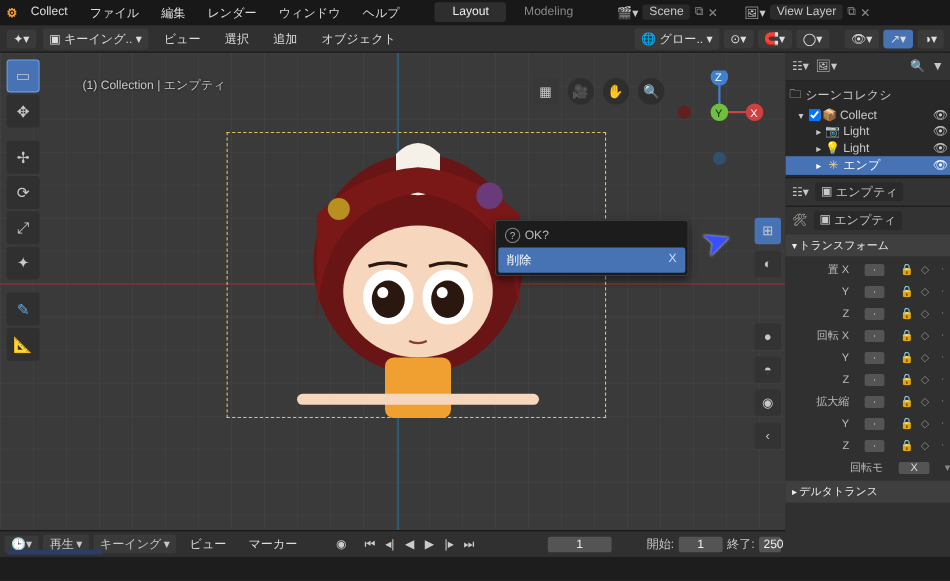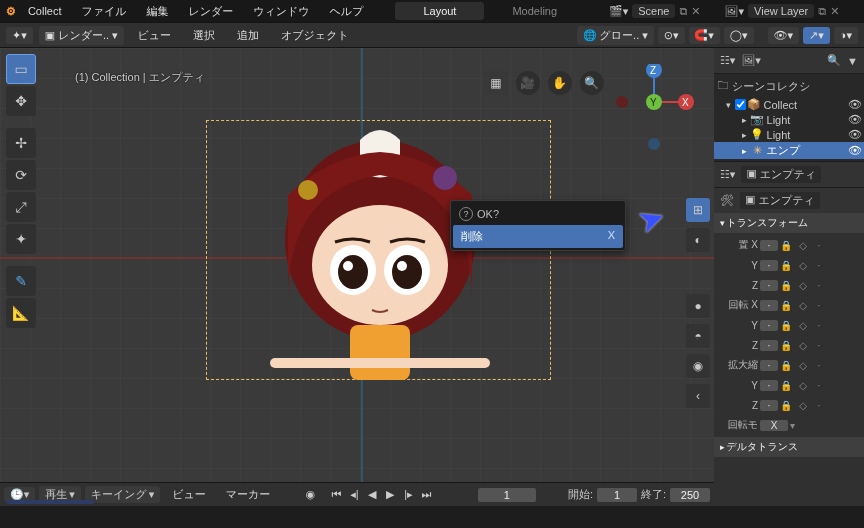--- a/index.html
+++ b/index.html
@@ -1,21 +1,21 @@
 <!DOCTYPE html>
 <html><head>
 <meta charset="utf-8">
 <style>
   * { box-sizing: border-box; margin: 0; padding: 0; font-family: "Segoe UI", "Hiragino Sans", sans-serif; }
   body { width: 864px; height: 528px; background: #1d1d1d; color: #c8c8c8; font-size: 11px; overflow: hidden; position: relative; }
   .topbar { height: 22px; background: #181818; display: flex; align-items: center; padding: 0 6px; gap: 4px; }
   .topbar span.logo { color: #ffa030; font-weight: bold; }
   .menu-item { padding: 0 8px; color: #ddd; cursor: default; }
   .workspace-tabs { display:flex; margin-left: 20px; }
-  .ws-tab { padding: 3px 28px; color: #888; }
+  .ws-tab { padding: 3px 16px; color: #888; }
   .ws-tab.active { background: #2e2e2e; color: #eee; border-radius: 3px; }
   .scene-field { margin-left: 20px; display:flex; align-items:center; gap:4px; }
   .scene-field .drop { display:flex; align-items:center; background:#2a2a2a; padding:1px 6px; border-radius:3px; }
   .hdrbar { height: 26px; background: #303030; display:flex; align-items:center; padding:0 6px; gap:6px; border-top:1px solid #141414; border-bottom:1px solid #141414;}
   .hdrbar .drop, .hdrbar .btn { background:#3a3a3a; padding:2px 6px; border-radius:3px; display:flex; align-items:center; gap:3px; font-size:11px; color:#ddd;}
   .hdrbar .right { margin-left:auto; display:flex; gap:4px; align-items:center;}
   .main { display:flex; height: 458px; }
   .viewport { position:relative; width:714px; height:458px; background:#3a3a3a; overflow:hidden;}
   .grid-svg { position:absolute; width:100%; height:100%; }
   .axis-red { stroke:#803030; }
@@ -45,21 +45,21 @@
   .rightcol { width:150px; background:#2a2a2a; display:flex; flex-direction:column;}
   .righthdr { height:26px; background:#333; border-bottom:1px solid #1e1e1e; display:flex; align-items:center; padding:0 6px; gap:6px;}
   .outliner { padding:2px 0; background:#282828; flex:0 0 auto; }
   .ol-row { display:flex; align-items:center; padding:1px 2px; gap:2px; font-size:11px;}
   .ol-row.active { background:#4772b3; color:#fff;}
   .ol-icon { width:14px; text-align:center; }
   .props { flex:1; background:#303030; display:flex; flex-direction:column; font-size:10px;}
   .props-hdr { display:flex; align-items:center; gap:6px; padding:4px 6px; background:#333; border-top:1px solid #1b1b1b;}
   .props-body { padding:2px 0 2px 4px; overflow:hidden;}
   .panel-title { background:#3f3f3f; color:#eee; padding:3px 6px; display:flex; align-items:center;}
-  .prop-row { display:flex; align-items:center; height:20px; gap:2px;}
+  .prop-row { display:flex; align-items:center; height:20px; gap:14px;justify-content:flex-end;}
   .prop-label { width:40px; text-align:right; color:#bbb;}
   .prop-val { width:18px; background:#545454; text-align:center; border-radius:2px; color:#ddd;}
   .prop-icons { display:flex; gap:2px; color:#888;}
   .prop-icons span{ width:14px; text-align:center;}
   .tri { font-size:9px; margin-right:2px;}
   .blue-scroll { position:absolute; left:6px; bottom:2px; width:88px; height:4px; background:#2c3c66; border-radius:2px;}
 </style>
 </head>
 <body>
 
@@ -90,21 +90,21 @@
       </div>
     <span style="color:#888">⧉</span>
     <span style="color:#888">✕</span>
   </div>
 </div>
 
 <div class="hdrbar">
   <div class="btn">✦▾</div>
   <div class="drop">
     <span>▣</span>
-    <span>レンダー..</span>
+    <span>キーイング..</span>
       <span>▾</span>
   </div>
   <span class="menu-item">ビュー</span>
   <span class="menu-item">選択</span>
   <span class="menu-item">追加</span>
   <span class="menu-item">オブジェクト</span>
   <div class="right">
     <div class="drop"><span>🌐</span><span>グロー..</span>▾</div>
     <div class="btn">⊙▾</div>
     <div class="btn">🧲▾</div>
@@ -226,21 +226,21 @@
         <div class="pc">▶</div>
         <div class="pc">|▸</div>
         <div class="pc">⏭</div>
       </div>
       <span style="flex:1"></span>
       <div class="num">1</div>
       <span style="width:24px"></span>
       <span>開始:</span>
       <div class="num" style="width:40px">1</div>
       <span>終了:</span>
-      <div class="num" style="width:40px">250</div>
+      <div class="num" style="width:20px">250</div>
     </div>
     <div class="blue-scroll"></div>
   </div>
 
   <div class="rightcol">
     <div class="righthdr">
       <span>☷▾</span>
       <span>🖼▾</span>
       <span style="flex:1"></span>
       <span>🔍</span>

